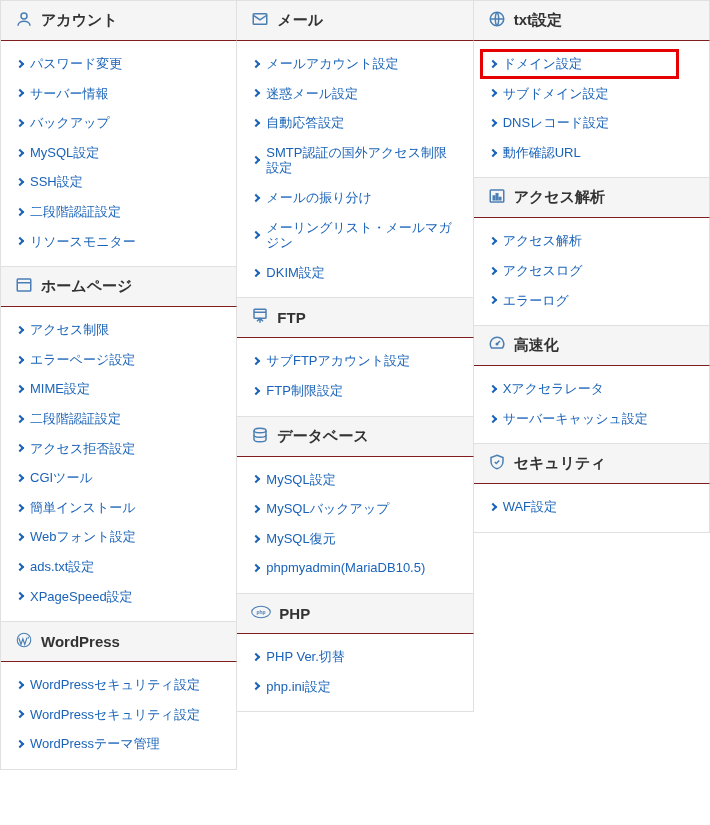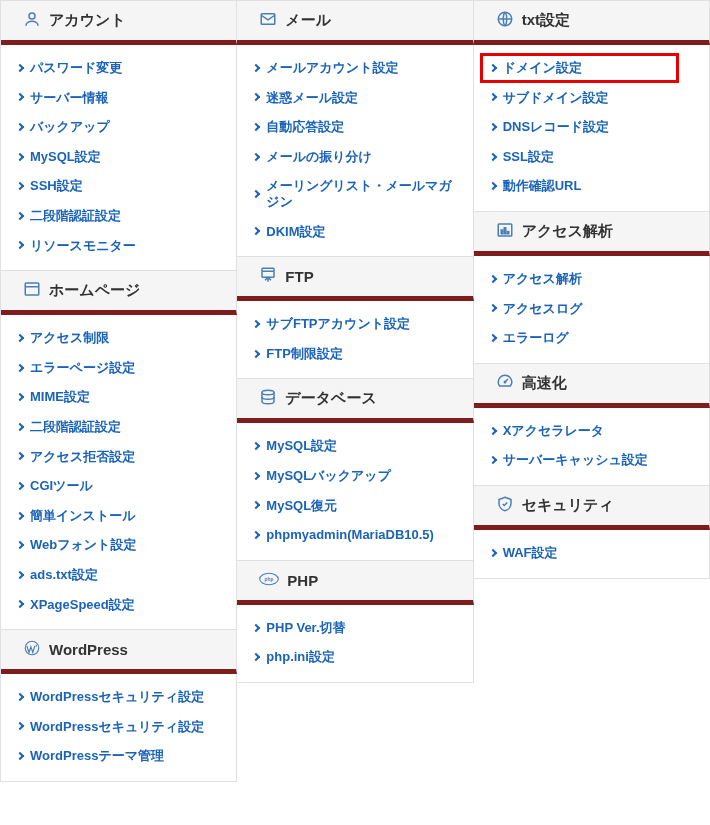--- a/index.html
+++ b/index.html
@@ -17,24 +17,24 @@
     border-top: 1px solid #e0e0e0;
   }
   .col {
     display: flex;
     flex-direction: column;
   }
   .section-header {
     display: flex;
     align-items: center;
     gap: 8px;
-    padding: 9px 22px;
+    padding: 9px 14px;
     background: #f5f5f5;
     border-right: 1px solid #e0e0e0;
-    border-bottom: 5px solid #7f1d1d;
+    border-bottom: 1px solid #7f1d1d;
     font-size: 15px;
     font-weight: bold;
     color: #333;
   }
   .section-header svg { flex-shrink: 0; }
   .item-list {
     list-style: none;
     padding: 8px 0 10px 0;
     border-right: 1px solid #e0e0e0;
     border-bottom: 1px solid #e0e0e0;
@@ -42,21 +42,20 @@
   }
   .item {
     display: flex;
     align-items: center;
     gap: 7px;
     padding: 7px 14px;
     color: #1a63b8;
     cursor: pointer;
     font-size: 13px;
     line-height: 1.2;
-    font-weight: bold;
   }
   .chev {
     flex-shrink: 0;
     width: 6px;
     height: 6px;
     border-top: 2px solid #1a63b8;
     border-right: 2px solid #1a63b8;
     transform: rotate(45deg);
     margin-left: 2px;
   }
@@ -203,20 +202,24 @@
         <li class="item">
           <span class="chev"></span>
           <span>迷惑メール設定</span>
         </li>
         <li class="item">
           <span class="chev"></span>
           <span>自動応答設定</span>
         </li>
         <li class="item">
           <span class="chev"></span>
+          <span>SMTP認証の国外アクセス制限設定</span>
+        </li>
+        <li class="item">
+          <span class="chev"></span>
           <span>メールの振り分け</span>
         </li>
         <li class="item">
           <span class="chev"></span>
           <span>メーリングリスト・メールマガジン</span>
         </li>
         <li class="item">
           <span class="chev"></span>
           <span>DKIM設定</span>
         </li>
@@ -296,24 +299,20 @@
           <span class="chev"></span>
           <span>ドメイン設定</span>
         </li>
         <li class="item">
           <span class="chev"></span>
           <span>サブドメイン設定</span>
         </li>
         <li class="item">
           <span class="chev"></span>
           <span>DNSレコード設定</span>
-        </li>
-        <li class="item">
-          <span class="chev"></span>
-          <span>SSL設定</span>
         </li>
         <li class="item">
           <span class="chev"></span>
           <span>動作確認URL</span>
         </li>
       </ul>
       <div class="section-header">
         <span><svg width="18" height="18" viewBox="0 0 24 24" fill="none" stroke="#4a7fb5" stroke-width="2">
             <rect x="3" y="4" width="18" height="16" rx="1"></rect>
             <rect x="7" y="12" width="2" height="5" fill="#4a7fb5"></rect>

